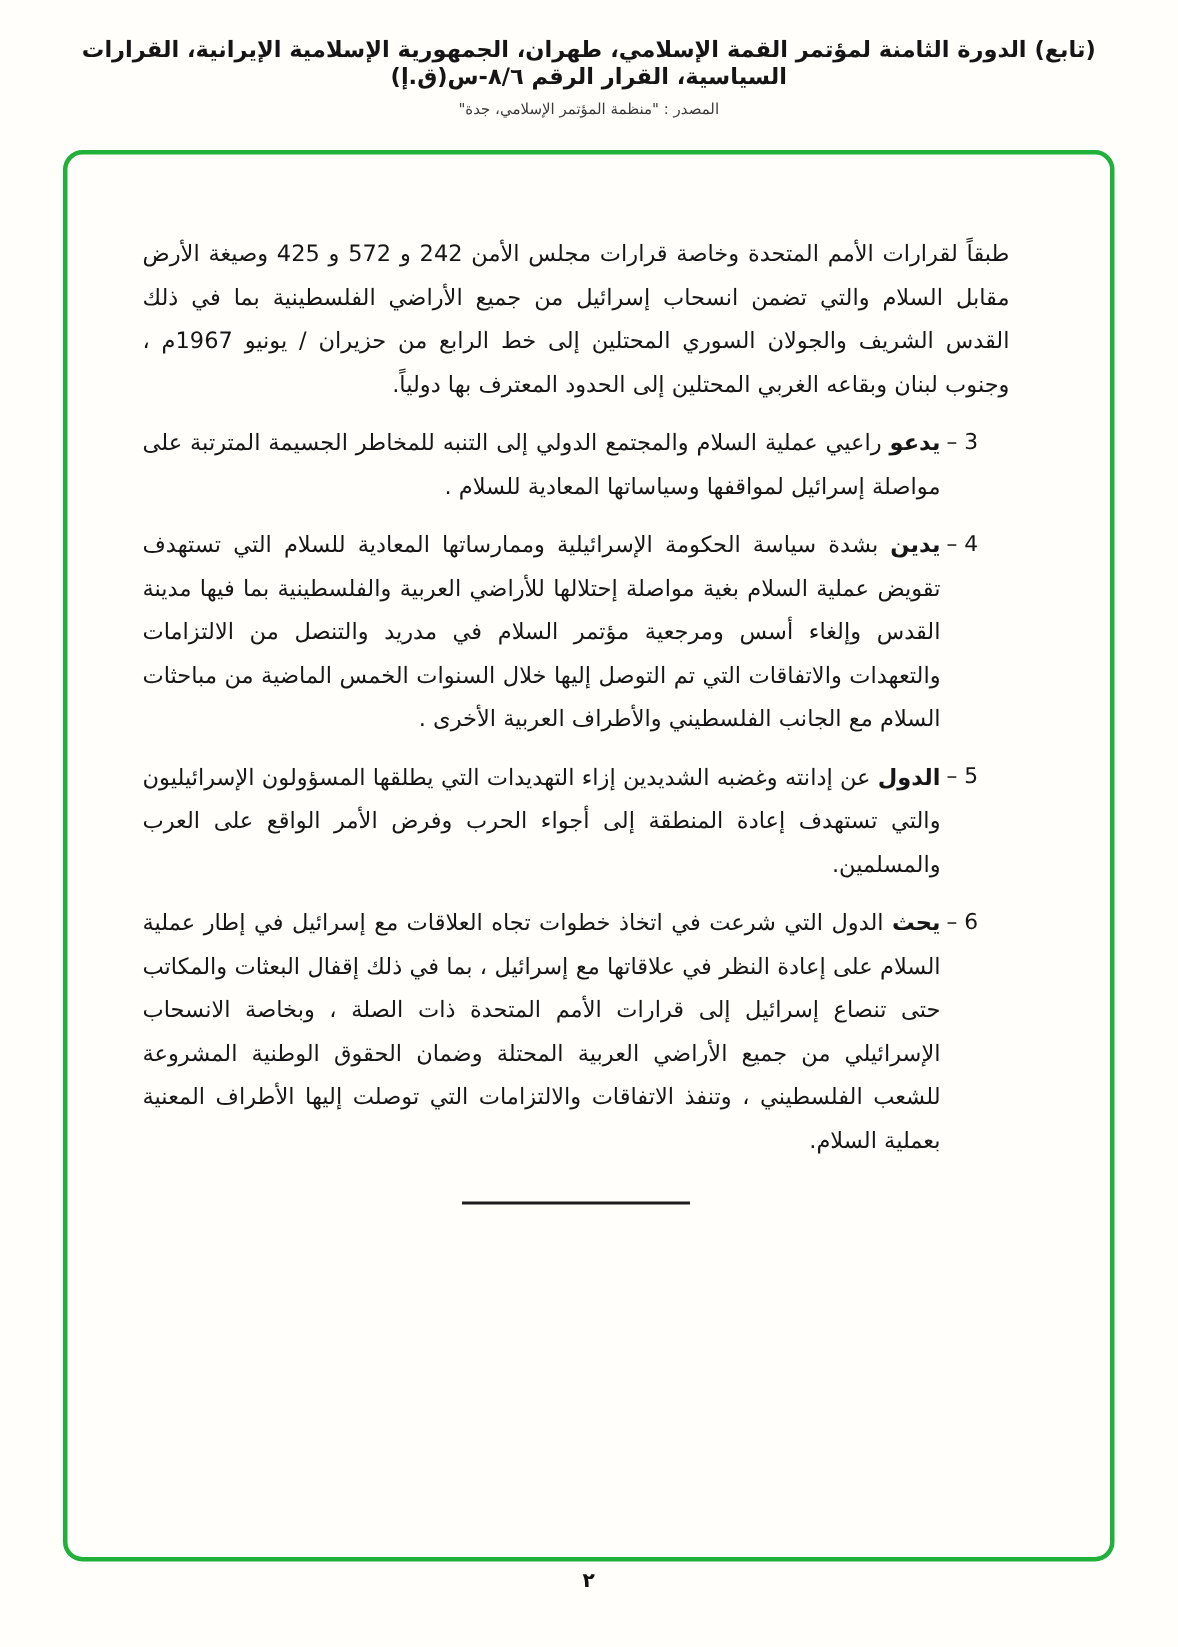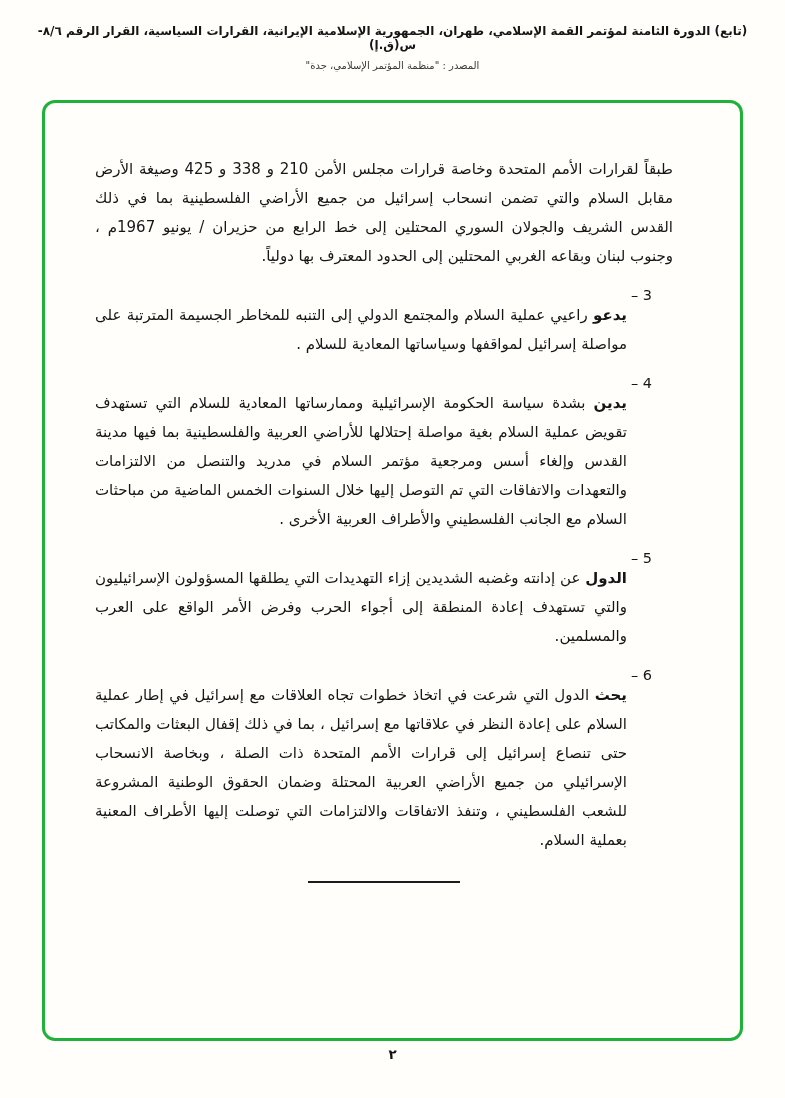--- a/index.html
+++ b/index.html
@@ -14,21 +14,21 @@
     background:#fffefb;
     color:var(--ink);
     font-family:"DejaVu Sans", sans-serif;
     overflow:hidden;
   }
   .top-header{
     position:absolute; top:24px; left:0; right:0;
     text-align:center; direction:rtl;
   }
   .header-line{
-    font-size:12px; font-weight:bold; letter-spacing:0; color:#151515;
+    font-size:15px; font-weight:bold; letter-spacing:0; color:#151515;
     padding:0 30px;
   }
   .source-line{
     margin-top:8px; font-size:10px; color:#3a3a3a;
   }
   .frame{
     position:absolute; left:42px; top:100px;
     width:701px; height:941px;
     border:3px solid var(--border-green);
     border-radius:13px;
@@ -40,21 +40,21 @@
     font-size:15px; line-height:29px; color:#161616;
   }
   .intro{ margin:0 0 10px 0; }
   .item{ display:flex; margin:0 0 10px 0; }
   .marker{
     flex:0 0 46px; width:46px;
     direction:ltr; text-align:left;
     padding-left:4px;
     font-size:14.5px;
   }
-  .item-text{ flex:1; text-align:justify;margin-top:20px; }
+  .item-text{ flex:1; text-align:justify; }
   .lead{ font-weight:bold; }
   .rule{
     width:152px; height:2px; background:#1c1c1c;
     margin:26px auto 0 auto;
   }
   .page-number{
     position:absolute; top:1046px; left:0; right:0;
     text-align:center; font-size:13.5px; font-weight:bold; color:#111;
   }
 </style>
@@ -63,21 +63,21 @@
 
 <div class="top-header">
   <div class="header-line">(تابع) الدورة الثامنة لمؤتمر القمة الإسلامي، طهران، الجمهورية الإسلامية الإيرانية، القرارات السياسية، القرار الرقم ٨/٦-س(ق.إ)</div>
   <div class="source-line">المصدر : "منظمة المؤتمر الإسلامي، جدة"</div>
 </div>
 
 <div class="frame"></div>
 
 <div class="content">
 
-  <p class="intro">طبقاً لقرارات الأمم المتحدة وخاصة قرارات مجلس الأمن 210 و 338 و 425 وصيغة الأرض مقابل السلام والتي تضمن انسحاب إسرائيل من جميع الأراضي الفلسطينية بما في ذلك القدس الشريف والجولان السوري المحتلين إلى خط الرابع من حزيران / يونيو 1967م ، وجنوب لبنان وبقاعه الغربي المحتلين إلى الحدود المعترف بها دولياً.</p>
+  <p class="intro">طبقاً لقرارات الأمم المتحدة وخاصة قرارات مجلس الأمن 242 و 572 و 425 وصيغة الأرض مقابل السلام والتي تضمن انسحاب إسرائيل من جميع الأراضي الفلسطينية بما في ذلك القدس الشريف والجولان السوري المحتلين إلى خط الرابع من حزيران / يونيو 1967م ، وجنوب لبنان وبقاعه الغربي المحتلين إلى الحدود المعترف بها دولياً.</p>
 
   <div class="item">
     <div class="marker"><span>–</span> <span>3</span></div>
     <div class="item-text"><span class="lead">يدعو</span> <span>راعيي عملية السلام والمجتمع الدولي إلى التنبه للمخاطر الجسيمة المترتبة على مواصلة إسرائيل لمواقفها وسياساتها المعادية للسلام .</span></div>
   </div>
 
   <div class="item">
     <div class="marker"><span>–</span> <span>4</span></div>
     <div class="item-text"><span class="lead">يدين</span> <span>بشدة سياسة الحكومة الإسرائيلية وممارساتها المعادية للسلام التي تستهدف تقويض عملية السلام بغية مواصلة إحتلالها للأراضي العربية والفلسطينية بما فيها مدينة القدس وإلغاء أسس ومرجعية مؤتمر السلام في مدريد والتنصل من الالتزامات والتعهدات والاتفاقات التي تم التوصل إليها خلال السنوات الخمس الماضية من مباحثات السلام مع الجانب الفلسطيني والأطراف العربية الأخرى .</span></div>
   </div>

